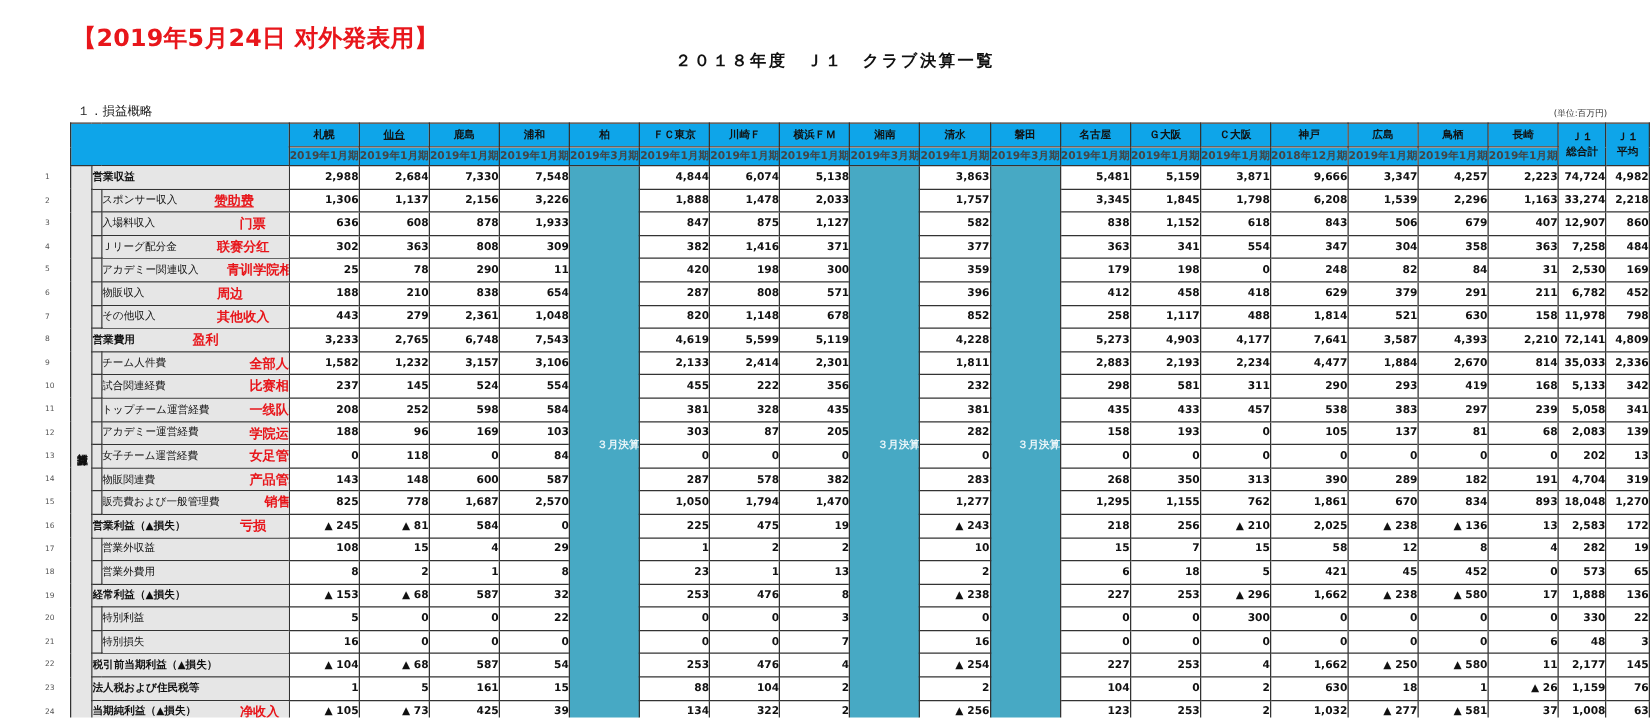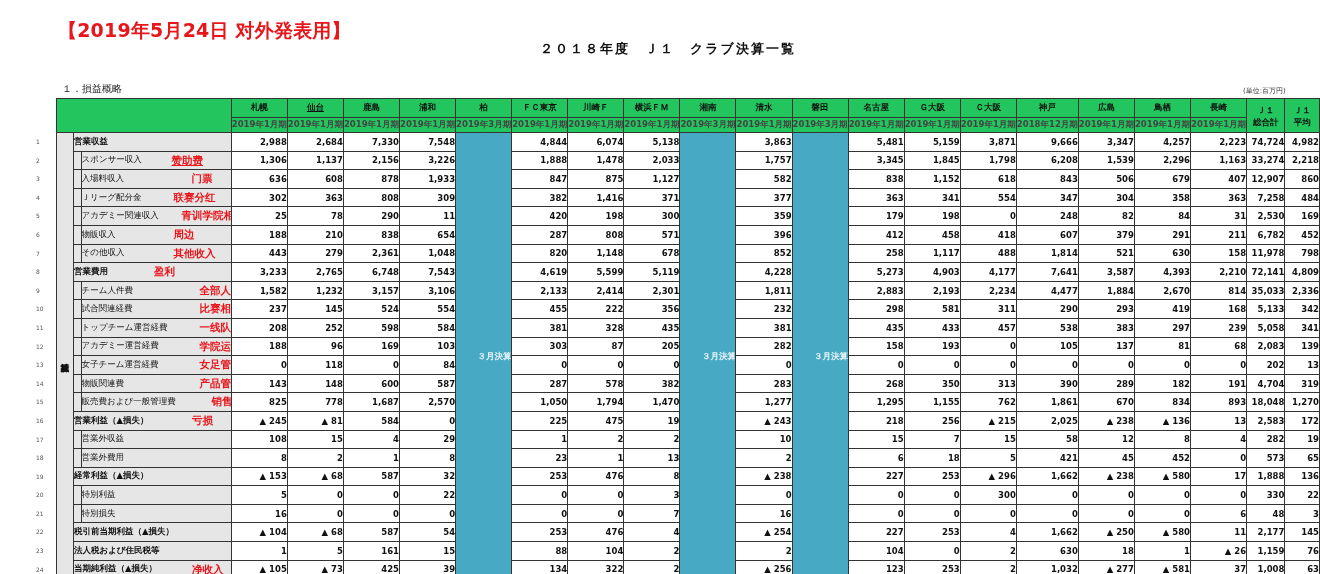--- a/index.html
+++ b/index.html
@@ -8,21 +8,21 @@
   .red-title { position:absolute; left:58px; top:18px; font-size:19px; font-weight:bold; color:#e8161b; letter-spacing:0.2px; }
   .main-title { position:absolute; left:540px; top:40px; font-size:13px; font-weight:bold; letter-spacing:2px; word-spacing:14px; }
   .section-title { position:absolute; left:62px; top:82px; font-size:10px; color:#222; }
   .unit-label { position:absolute; left:1243px; top:86px; font-size:7px; color:#333; }
 
   .rownums { position:absolute; left:36px; top:133px; width:18px; }
   .rownum { height:18.6px; line-height:18.6px; font-size:6px; color:#555; text-align:left; }
 
   table.fin { position:absolute; left:56px; top:98px; border-collapse:collapse; table-layout:fixed; }
   table.fin td, table.fin th { border:1px solid #333; padding:0; font-size:8.5px; overflow:hidden; white-space:nowrap; }
-  table.fin th { background:#22c55e; font-weight:bold; text-align:center; }
+  table.fin th { background:#0ea5e9; font-weight:bold; text-align:center; }
   th.club { height:18px; font-size:10px; }
   th.sub { height:14px; font-size:5px; font-weight:normal; color:#444; }
   th.total { background:#ece6d2; font-size:9px; line-height:12px; }
   td.vlabel { background:#e6e6e6; width:20px; text-align:center; vertical-align:middle; font-size:10px; font-weight:bold; line-height:13px; white-space:normal; }
   td.indent-spacer { background:#e6e6e6; border-top:none; border-bottom:none; }
   td.lbl { background:#e6e6e6; height:17.6px; font-size:10px; padding-left:4px; text-align:left; position:relative; }
   td.lbl .jp { }
   td.lbl .cn { position:absolute; color:#e8161b; font-weight:bold; font-size:10.5px; top:2px; }
   td.num { background:#ffffff; text-align:right; padding-right:3px; font-weight:bold; font-size:9px; }
   td.blue { background:#47a9c4; border-top:none; border-bottom:none; text-align:center; vertical-align:middle; color:#e8f4f8; font-weight:bold; font-size:10px; line-height:22px; white-space:normal; }
@@ -259,21 +259,21 @@
         <td class="num">210</td>
         <td class="num">838</td>
         <td class="num">654</td>
         <td class="num">287</td>
         <td class="num">808</td>
         <td class="num">571</td>
         <td class="num">396</td>
         <td class="num">412</td>
         <td class="num">458</td>
         <td class="num">418</td>
-        <td class="num">607</td>
+        <td class="num">629</td>
         <td class="num">379</td>
         <td class="num">291</td>
         <td class="num">211</td>
         <td class="num">6,782</td>
         <td class="num">452</td>
       </tr>
       <tr style="height: 18.6px;">
         <td class="indent-spacer"></td>
         <td class="lbl"><span class="jp">その他収入</span><span class="cn" style="left: 92px;">其他收入</span></td>
         <td class="num">443</td>
@@ -466,21 +466,21 @@
         <td class="num">▲ 245</td>
         <td class="num">▲ 81</td>
         <td class="num">584</td>
         <td class="num">0</td>
         <td class="num">225</td>
         <td class="num">475</td>
         <td class="num">19</td>
         <td class="num">▲ 243</td>
         <td class="num">218</td>
         <td class="num">256</td>
-        <td class="num">▲ 215</td>
+        <td class="num">▲ 210</td>
         <td class="num">2,025</td>
         <td class="num">▲ 238</td>
         <td class="num">▲ 136</td>
         <td class="num">13</td>
         <td class="num">2,583</td>
         <td class="num">172</td>
       </tr>
       <tr class="dotted" style="height: 18.6px;">
         <td class="indent-spacer"></td>
         <td class="lbl"><span class="jp">営業外収益</span></td>

